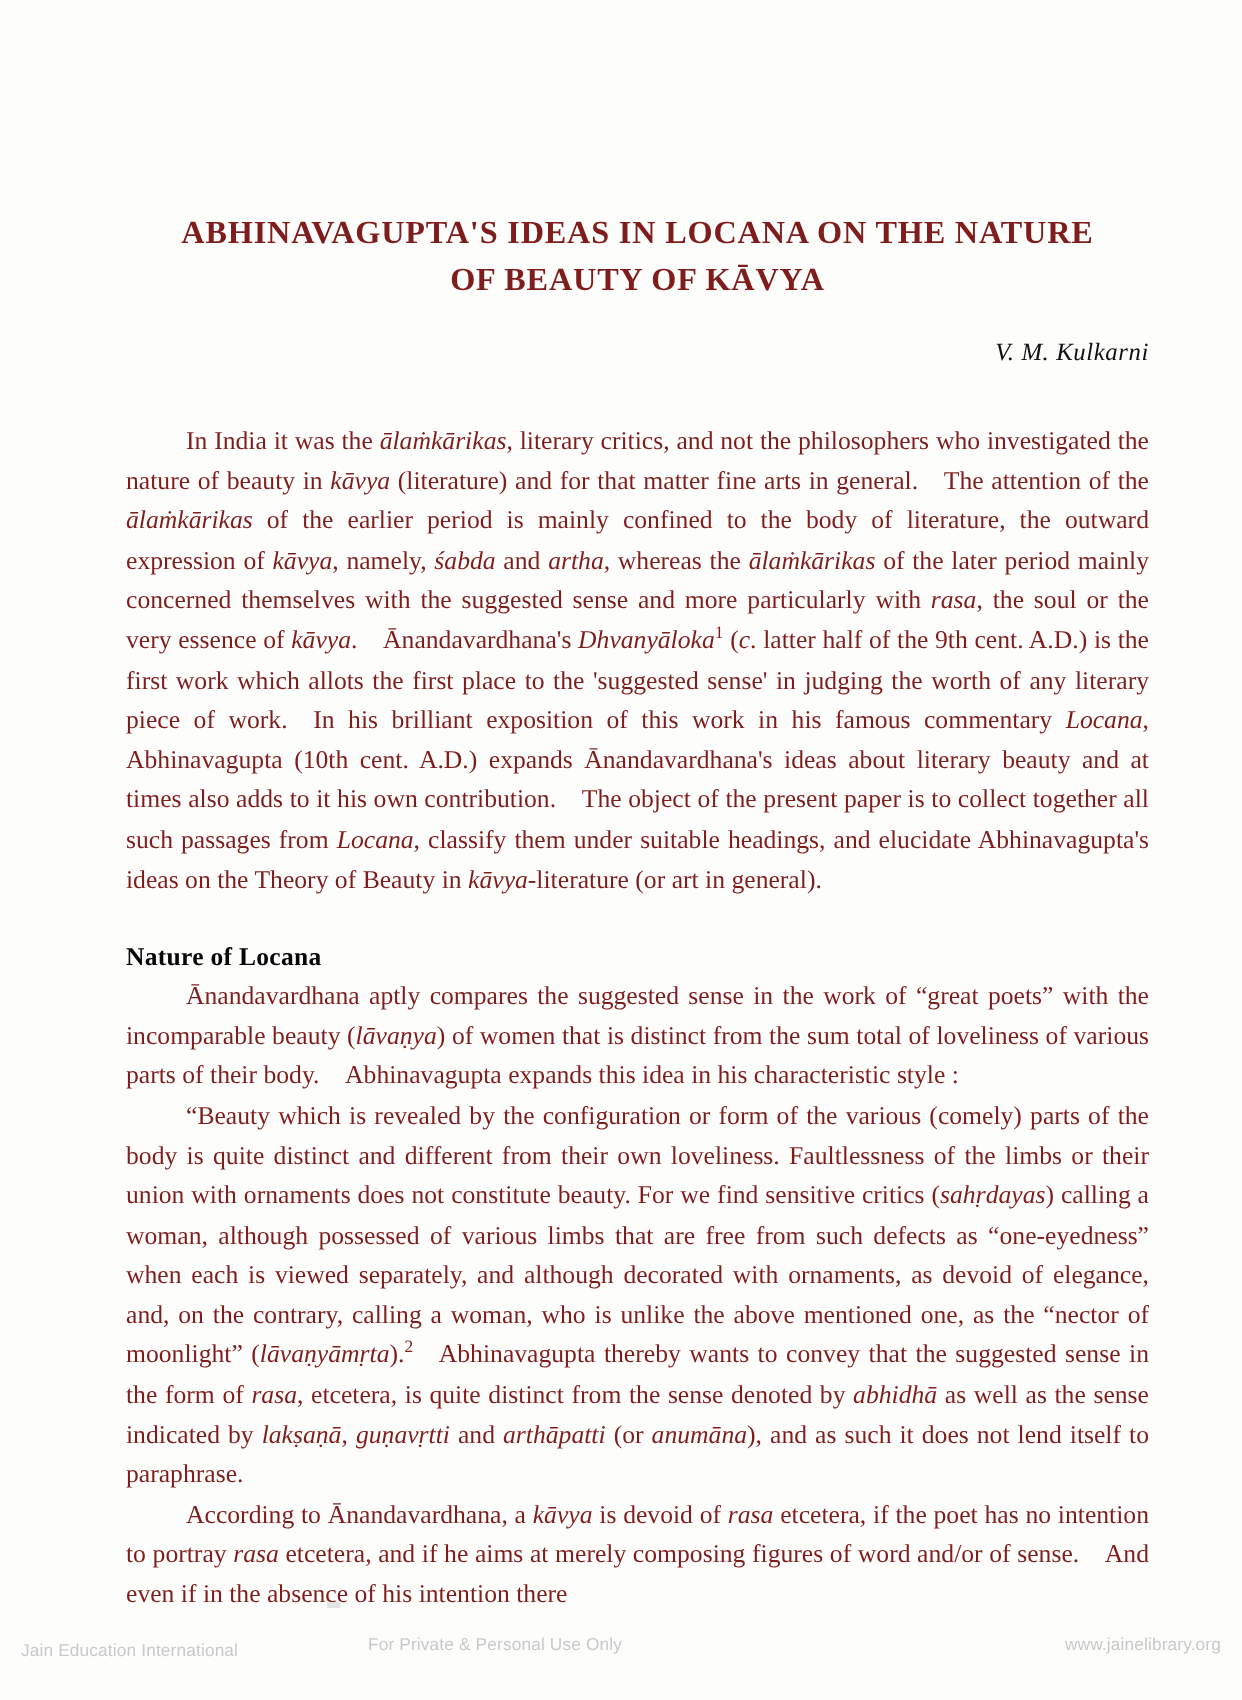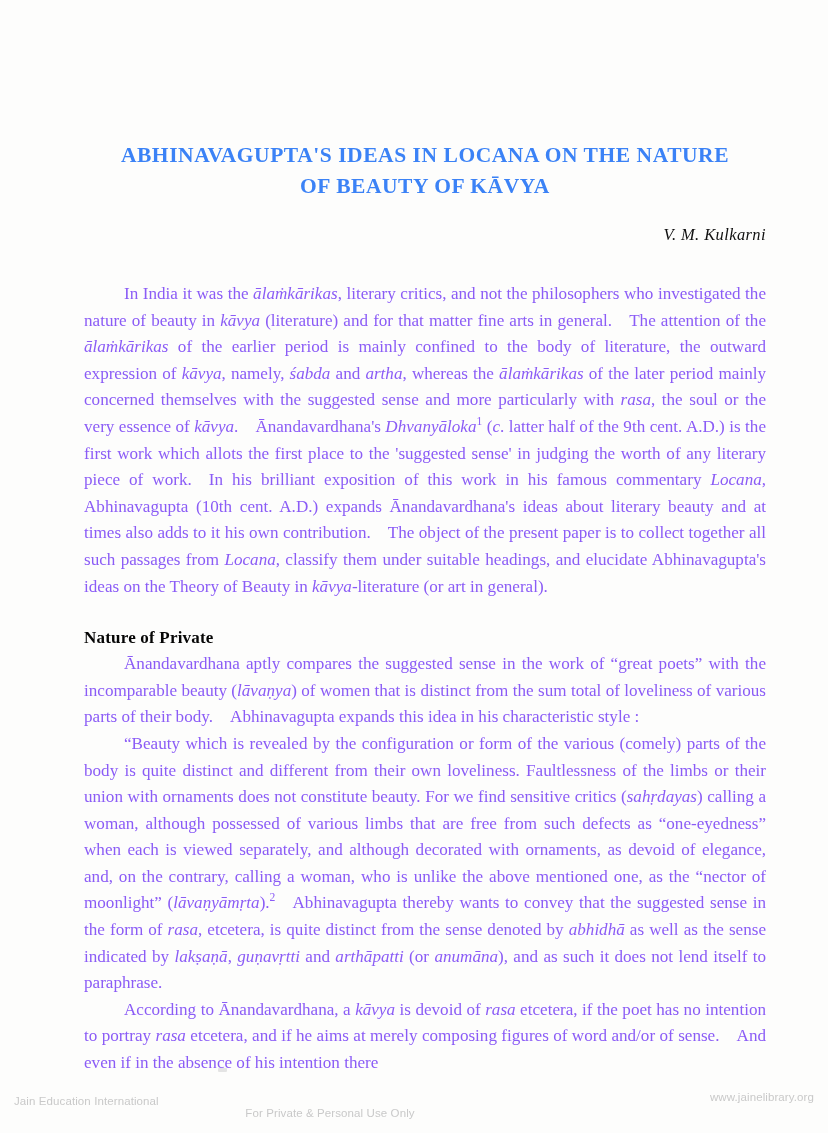--- a/index.html
+++ b/index.html
@@ -29,39 +29,39 @@
   .title-block {
     margin-top: 140px;
     text-align: center;
   }
   .title-line {
     font-family: "Liberation Serif", "DejaVu Serif", serif;
     font-weight: bold;
     font-size: 21.5px;
     letter-spacing: 0.55px;
     line-height: 31px;
-    color: #3b82f6;
+    color: #7f1d1d;
     white-space: nowrap;
   }
   .byline {
     margin-top: 23px;
     text-align: right;
     font-style: italic;
     font-size: 16.5px;
     letter-spacing: 0.4px;
     color: #111;
   }
 
   
   .para {
     font-size: 17.1px;
     line-height: 26.6px;
     text-align: justify;
     text-justify: inter-word;
-    color: #8b5cf6;
+    color: #7f1d1d;
     margin: 0;
     hyphens: none;
   }
   .para.first {
     margin-top: 36px;
     text-indent: 40px;
   }
   .para.indent {
     text-indent: 40px;
     font-family: Liberation Serif, serif;
@@ -102,21 +102,20 @@
     position: absolute;
     left: 14px;
     top: 4px;
   }
   .footer .f-center {
     position: absolute;
     left: 0;
     top: 0;
     width: 660px;
     text-align: center;
-    margin-top: 16px;
   }
   .footer .f-right {
     position: absolute;
     right: 14px;
     top: 0;
   }
 
   .scan-speck {
     position: absolute;
     left: 218px;
@@ -136,21 +135,21 @@
 
     <div class="title-block">
       <div class="title-line">ABHINAVAGUPTA'S IDEAS IN LOCANA ON THE NATURE</div>
       <div class="title-line">OF BEAUTY OF KĀVYA</div>
     </div>
 
     <div class="byline">V. M. Kulkarni</div>
 
     <p class="para first">In India it was the <i>ālaṁkārikas</i>, literary critics, and not the philosophers who investigated the nature of beauty in <i>kāvya</i> (literature) and for that matter fine arts in general. The attention of the <i>ālaṁkārikas</i> of the earlier period is mainly confined to the body of literature, the outward expression of <i>kāvya</i>, namely, <i>śabda</i> and <i>artha</i>, whereas the <i>ālaṁkārikas</i> of the later period mainly concerned themselves with the suggested sense and more particularly with <i>rasa</i>, the soul or the very essence of <i>kāvya</i>. Ānandavardhana's <i>Dhvanyāloka</i><sup>1</sup> (<i>c</i>. latter half of the 9th cent. A.D.) is the first work which allots the first place to the 'suggested sense' in judging the worth of any literary piece of work. In his brilliant exposition of this work in his famous commentary <i>Locana</i>, Abhinavagupta (10th cent. A.D.) expands Ānandavardhana's ideas about literary beauty and at times also adds to it his own contribution. The object of the present paper is to collect together all such passages from <i>Locana</i>, classify them under suitable headings, and elucidate Abhinavagupta's ideas on the Theory of Beauty in <i>kāvya</i>-literature (or art in general).</p>
 
-    <div class="section-heading">Nature of Private</div>
+    <div class="section-heading">Nature of Locana</div>
 
     <p class="para indent">Ānandavardhana aptly compares the suggested sense in the work of “great poets” with the incomparable beauty (<i>lāvaṇya</i>) of women that is distinct from the sum total of loveliness of various parts of their body. Abhinavagupta expands this idea in his characteristic style :</p>
 
     <p class="para quote">“Beauty which is revealed by the configuration or form of the various (comely) parts of the body is quite distinct and different from their own loveliness. Faultlessness of the limbs or their union with ornaments does not constitute beauty. For we find sensitive critics (<i>sahṛdayas</i>) calling a woman, although possessed of various limbs that are free from such defects as “one-eyedness” when each is viewed separately, and although decorated with ornaments, as devoid of elegance, and, on the contrary, calling a woman, who is unlike the above mentioned one, as the “nector of moonlight” (<i>lāvaṇyāmṛta</i>).<sup>2</sup> Abhinavagupta thereby wants to convey that the suggested sense in the form of <i>rasa</i>, etcetera, is quite distinct from the sense denoted by <i>abhidhā</i> as well as the sense indicated by <i>lakṣaṇā</i>, <i>guṇavṛtti</i> and <i>arthāpatti</i> (or <i>anumāna</i>), and as such it does not lend itself to paraphrase.</p>
 
     <p class="para quote">According to Ānandavardhana, a <i>kāvya</i> is devoid of <i>rasa</i> etcetera, if the poet has no intention to portray <i>rasa</i> etcetera, and if he aims at merely composing figures of word and/or of sense. And even if in the absence of his intention there</p>
 
   </div>
 
   <div class="scan-speck"></div>

